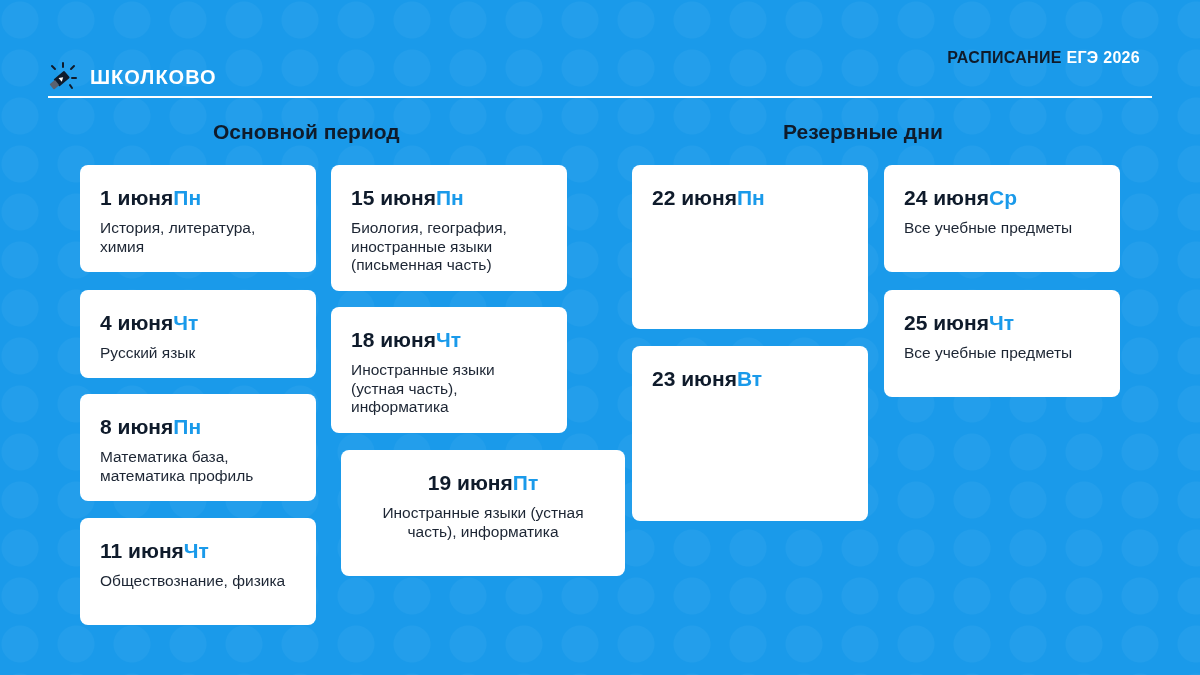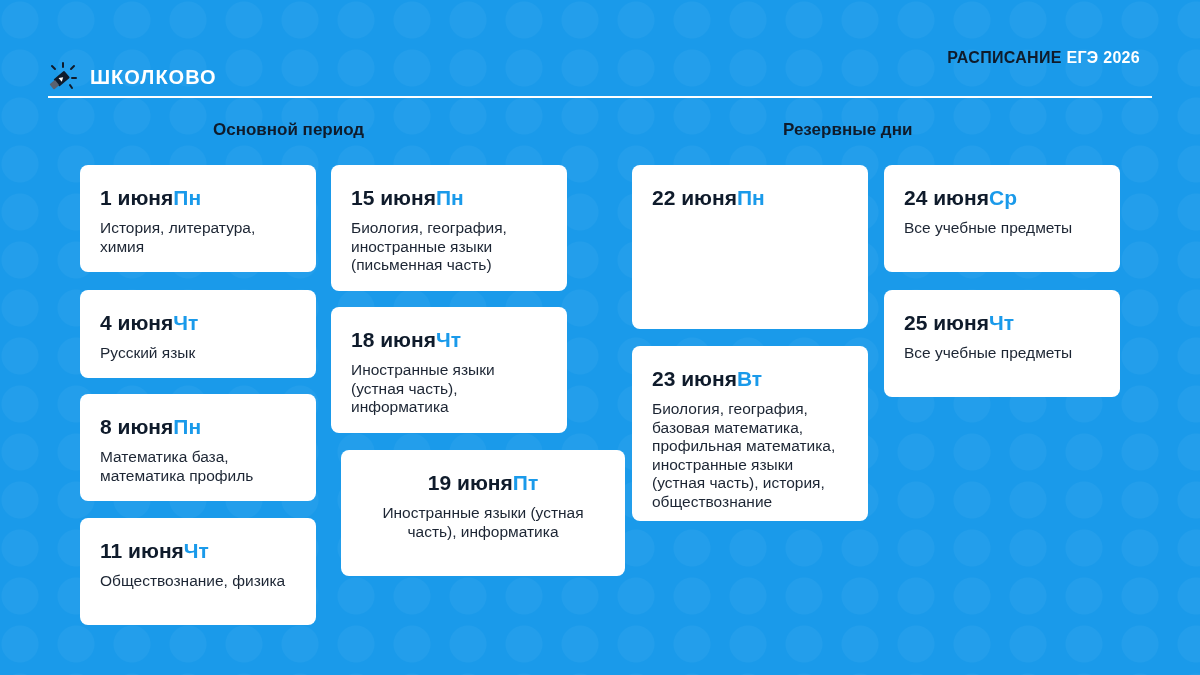--- a/index.html
+++ b/index.html
@@ -21,21 +21,21 @@
   }
   .logo { position: absolute; left: 0; top: 4px; display: flex; align-items: center; margin-top: 12px; }
   .logo-icon { width: 30px; height: 30px; position: relative; margin-right: 12px; }
   .logo-text { color: #ffffff; font-weight: 700; font-size: 20px; letter-spacing: 1px; }
   .title { position: absolute; right: 12px; top: 3px; font-weight: 700; font-size: 16px; letter-spacing: 0.3px; }
   .title .t1 { color: #0f1b2b; }
   .title .t2 { color: #ffffff; }
   .divider { position: absolute; left: 48px; top: 96px; width: 1104px; height: 2px; background: #ffffff; }
 
   .section-title {
-    position: absolute; top: 120px; font-weight: 700; font-size: 17px; color: #0f1b2b;
+    position: absolute; top: 120px; font-weight: 700; font-size: 21px; color: #0f1b2b;
   }
   .card {
     position: absolute; background: #ffffff; border-radius: 8px;
     padding: 20px 20px 16px 20px;
   }
   .card-date { font-weight: 700; font-size: 21px; color: #0f1b2b; line-height: 26px; margin-bottom: 8px; white-space: nowrap; }
   .card-day { color: #1a9aea; }
   .card-subjects { font-size: 15.5px; color: #1c2533; line-height: 18.5px; }
 </style>
 </head>
@@ -102,21 +102,20 @@
   <div class="card-subjects">Иностранные языки (устная часть), информатика</div>
 </div>
 
 <div class="section-title" style="left:783px;">Резервные дни</div>
 
 <div class="card" style="left:632px;top:165px;width:236px;height:164px;">
   <div class="card-date"><span>22 июня</span><span class="card-day">Пн</span></div>
 </div>
 <div class="card" style="left:632px;top:346px;width:236px;height:175px;">
   <div class="card-date"><span>23 июня</span><span class="card-day">Вт</span></div>
-  <div class="card-subjects">Биология, география, базовая математика, профильная математика, иностранные языки (устная часть), история, обществознание</div>
 </div>
 <div class="card" style="left:884px;top:165px;width:236px;height:107px;">
   <div class="card-date"><span>24 июня</span><span class="card-day">Ср</span></div>
   <div class="card-subjects">Все учебные предметы</div>
 </div>
 <div class="card" style="left:884px;top:290px;width:236px;height:107px;">
   <div class="card-date"><span>25 июня</span><span class="card-day">Чт</span></div>
   <div class="card-subjects">Все учебные предметы</div>
 </div>
 

